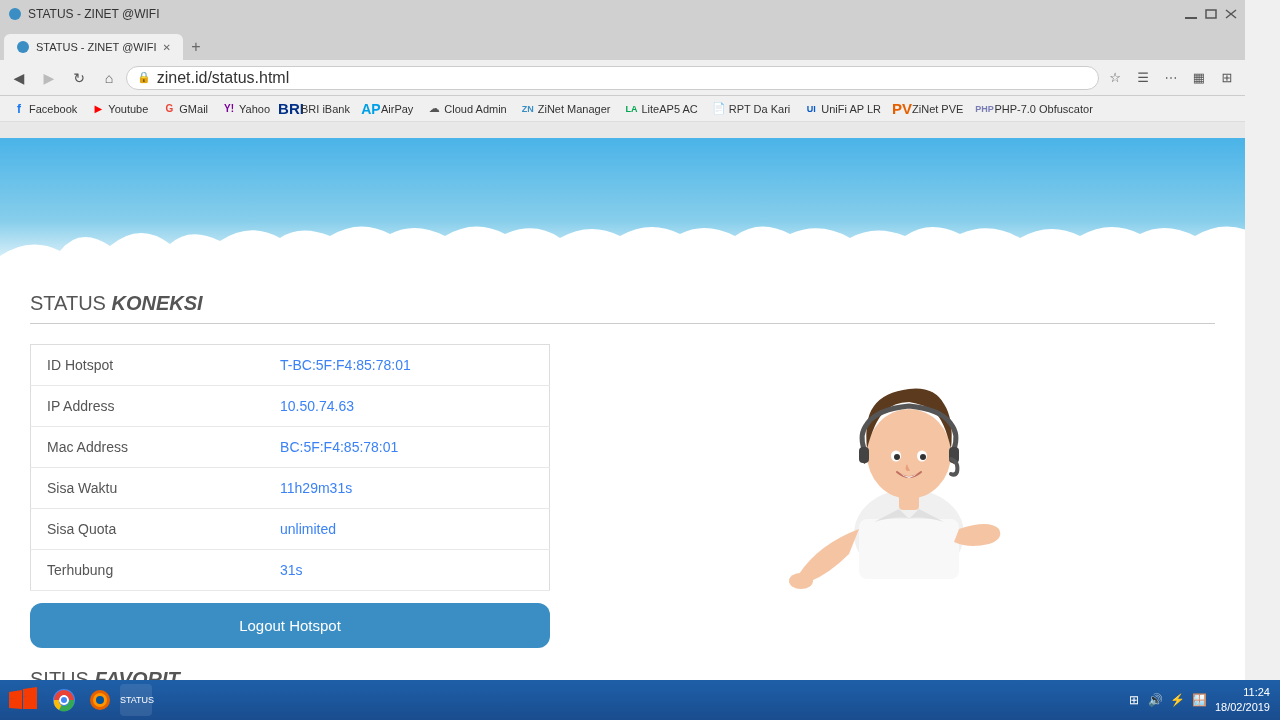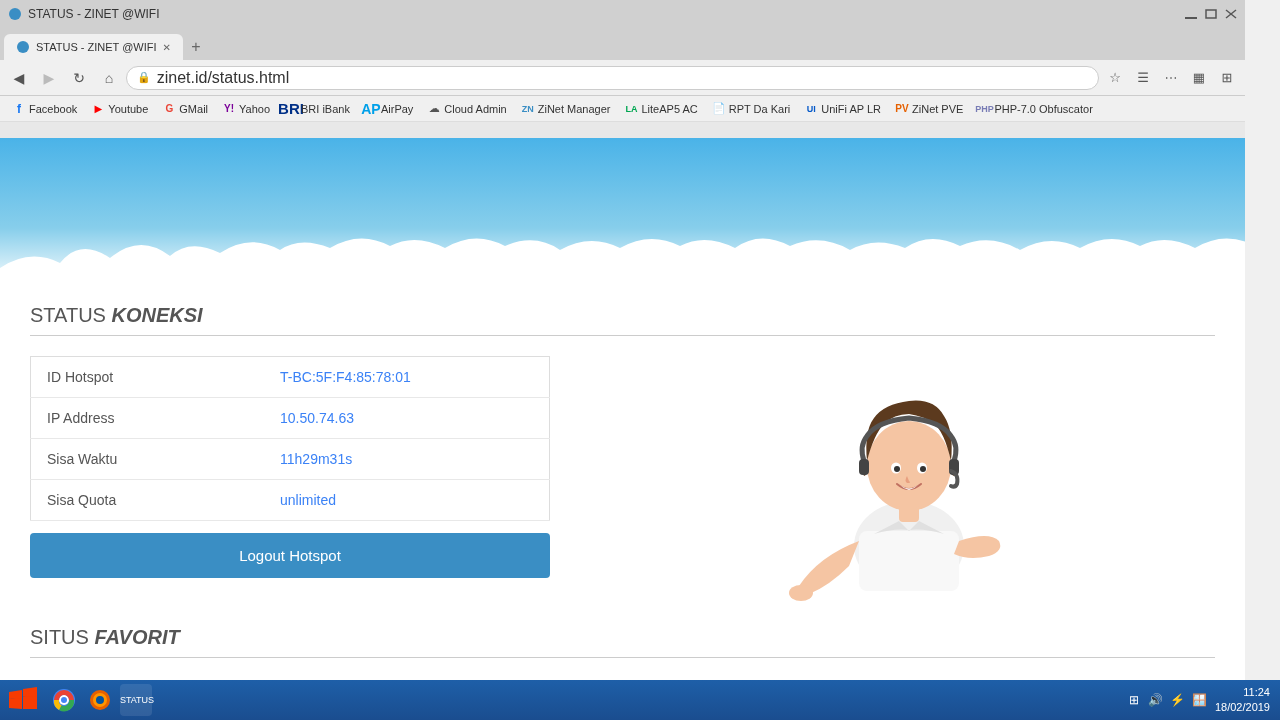--- a/index.html
+++ b/index.html
@@ -44,21 +44,21 @@
 
     .status-section { display: flex; align-items: flex-start; gap: 52px; margin-top: 20px; }
 
     .status-table-container { flex: 0 0 520px; }
     .status-table { width: 100%; border-collapse: collapse; border: 1px solid #ddd; }
     .status-table tr { border-bottom: 1px solid #e8e8e8; }
     .status-table td { padding: 12px 16px; font-size: 14px; color: #333; }
     .status-table td:first-child { color: #555; width: 45%; }
     .status-table td:last-child { color: #3b82f6; }
 
-    .logout-btn { display: block; width: 100%; background: #3a8ec4; color: white; border: none; padding: 14px; font-size: 15px; text-align: center; cursor: pointer; border-radius: 4px; margin-top: 12px; }
+    .logout-btn { display: block; width: 100%; background: #3a8ec4; color: white; border: none; padding: 14px; font-size: 15px; text-align: center; cursor: pointer; border-radius: 12px; margin-top: 12px; }
 
     .character-image { flex: 1; display: flex; align-items: center; justify-content: center; }
 
     .situs-section { margin-top: 20px; }
 
     
     .taskbar { height: 40px; background: linear-gradient(180deg, #1e5fa8 0%, #1a4d8f 100%); display: flex; align-items: center; justify-content: space-between; padding: 0 4px; position: fixed; bottom: 0; width: 1280px; }
     .taskbar-left { display: flex; align-items: center; gap: 4px; }
     .start-btn { width: 40px; height: 36px; display: flex; align-items: center; justify-content: center; cursor: pointer; }
     .taskbar-icon { width: 32px; height: 32px; display: flex; align-items: center; justify-content: center; cursor: pointer; border-radius: 4px; }
@@ -161,21 +161,21 @@
     </div>
     <div class="bookmark">
       <div class="bookmark-icon" style="color:#666;font-size:11px;">📄</div>
       <span>RPT Da Kari</span>
     </div>
     <div class="bookmark">
       <div class="bookmark-icon" style="color:#0559c9;font-weight:bold;font-size:9px;">UI</div>
       <span>UniFi AP LR</span>
     </div>
     <div class="bookmark">
-      <div class="bookmark-icon" style="color:#e56000;font-weight:bold;font-size:10px;">PV</div>
+      <div class="bookmark-icon" style="color:#e56000;font-weight:bold;font-size:15px;">PV</div>
       <span>ZiNet PVE</span>
     </div>
     <div class="bookmark">
       <div class="bookmark-icon" style="color:#787cb5;font-weight:bold;font-size:9px;">PHP</div>
       <span>PHP-7.0 Obfuscator</span>
     </div>
   </div>
 
   <div class="page-content">
 
@@ -199,26 +199,34 @@
             <tbody>
               <tr>
                 <td>ID Hotspot</td>
                 <td>T-BC:5F:F4:85:78:01</td>
               </tr>
               <tr>
                 <td>IP Address</td>
                 <td>10.50.74.63</td>
               </tr>
               <tr>
+                <td>Mac Address</td>
+                <td>BC:5F:F4:85:78:01</td>
+              </tr>
+              <tr>
                 <td>Sisa Waktu</td>
                 <td>11h29m31s</td>
               </tr>
               <tr>
                 <td>Sisa Quota</td>
                 <td>unlimited</td>
+              </tr>
+              <tr>
+                <td>Terhubung</td>
+                <td>31s</td>
               </tr>
             </tbody>
           </table>
           <button class="logout-btn">Logout Hotspot</button>
         </div>
 
         <div class="character-image">
           <svg width="280" height="250" viewBox="0 0 280 250" xmlns="http://www.w3.org/2000/svg">
 
             <ellipse cx="140" cy="190" rx="55" ry="45" fill="#f0f0f0"></ellipse>

